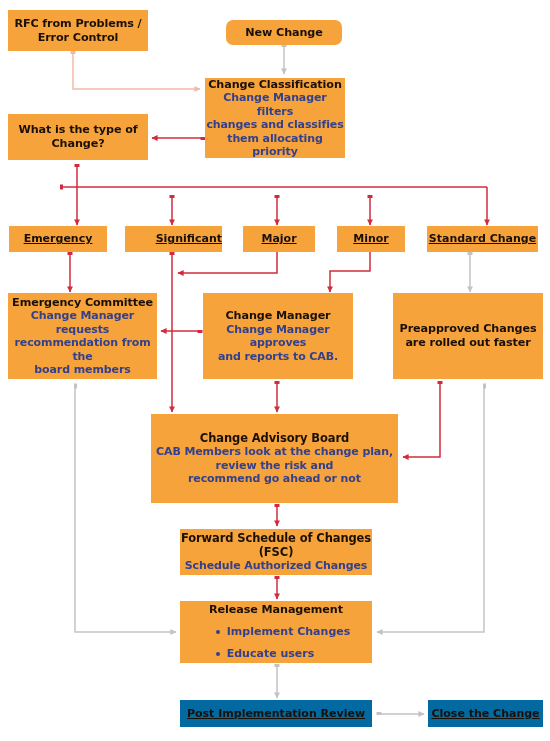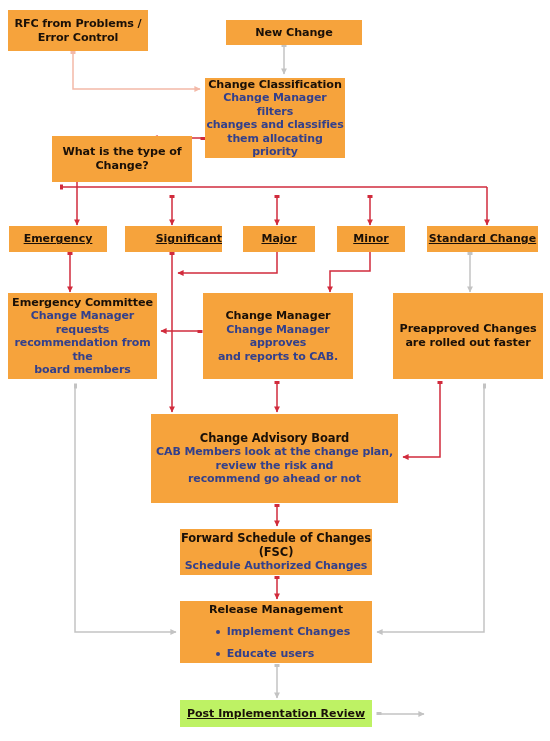--- a/index.html
+++ b/index.html
@@ -26,21 +26,21 @@
     box-sizing: border-box;
     display: flex;
     flex-direction: column;
     align-items: center;
     justify-content: center;
     text-align: center;
     line-height: 1.22;
     z-index: 2;
   }
   .node.orange { background: #F6A33C; }
-  .node.green  { background: #bef264; }
+  .node.green  { background: #0369a1; }
   .title {
     color: #1a1008;
     font-weight: bold;
     font-size: 11.2px;
     letter-spacing: -0.1px;
   }
   .title.big { font-size: 11.5px; text-align: center; }
   .body {
     color: #33408c;
     font-size: 11px;
@@ -184,32 +184,32 @@
         <path d="M379,714 L424,714" stroke="#C3C3C3" marker-end="url(#ar-gray)"></path>
       </g>
     </g>
   </svg>
 
   <div class="node orange" style="left:8px; top:10px; width:140px; height:41px;">
     <div class="title">RFC from Problems /</div>
     <div class="title">Error Control</div>
   </div>
 
-  <div class="node orange" style="left:226px; top:20px; width:136px; height:25px;">
+  <div class="node orange" style="left:226px; top:20px; width:116px; height:25px;border-radius:7px;">
     <div class="title">New Change</div>
   </div>
 
   <div class="node orange" style="left:205px; top:78px; width:140px; height:80px;">
     <div class="title">Change Classification</div>
     <div class="body">Change Manager filters</div>
     <div class="body">changes and classifies</div>
     <div class="body">them allocating priority</div>
   </div>
 
-  <div class="node orange" style="left:8px; top:136px; width:140px; height:46px;margin-left:44px;">
+  <div class="node orange" style="left:8px; top:114px; width:140px; height:46px;">
     <div class="title">What is the type of</div>
     <div class="title">Change?</div>
   </div>
 
   <div class="node orange" style="left:9px; top:226px; width:98px; height:26px;">
     <div class="label-only">Emergency</div>
   </div>
 
   <div class="node orange" style="left:125px; top:226px; width:97px; height:26px;align-items:flex-end;">
     <div class="label-only">Significant</div>
@@ -262,14 +262,17 @@
     <ul class="bullets">
       <li>Implement Changes</li>
       <li>Educate users</li>
     </ul>
   </div>
 
   <div class="node green" style="left:180px; top:700px; width:192px; height:27px;">
     <div class="label-only">Post Implementation Review</div>
   </div>
 
+  <div class="node green" style="left:428px; top:700px; width:115px; height:27px;">
+    <div class="label-only">Close the Change</div>
+  </div>
 
 </div>
 
 </body></html>

